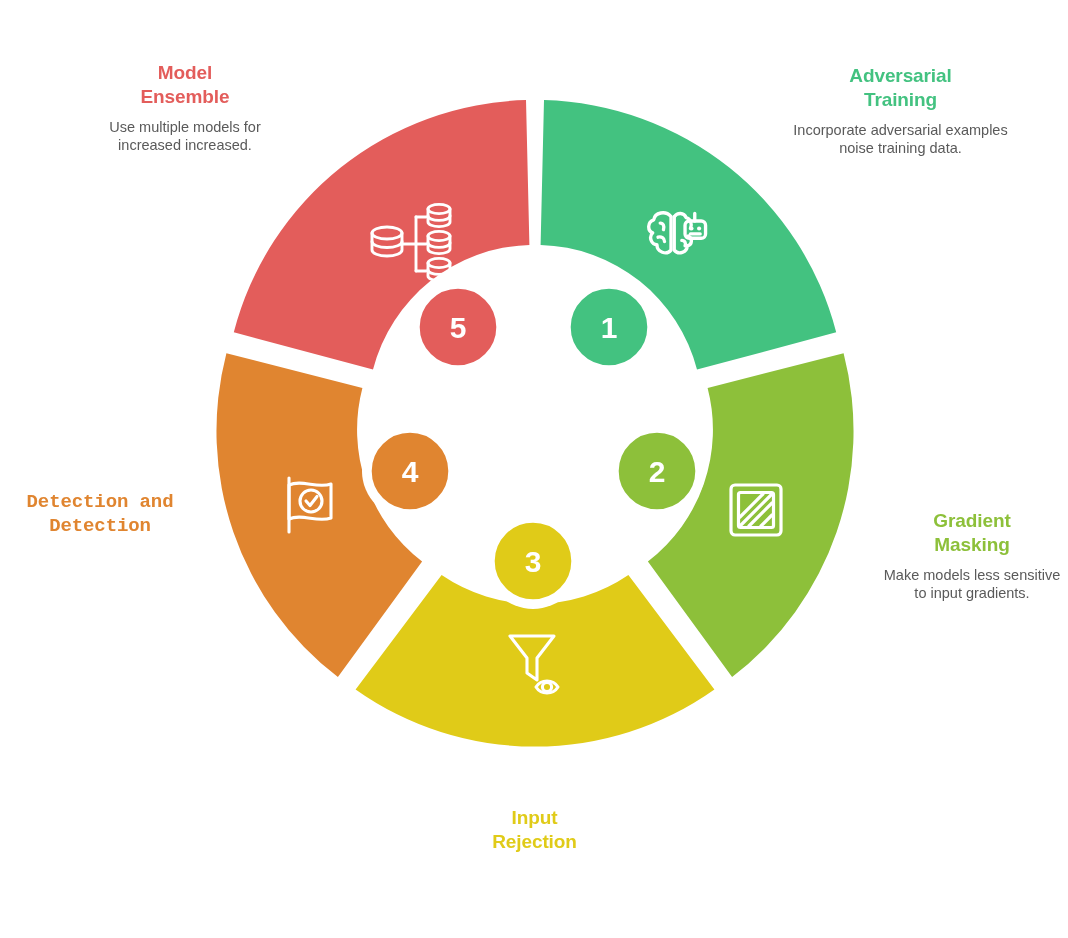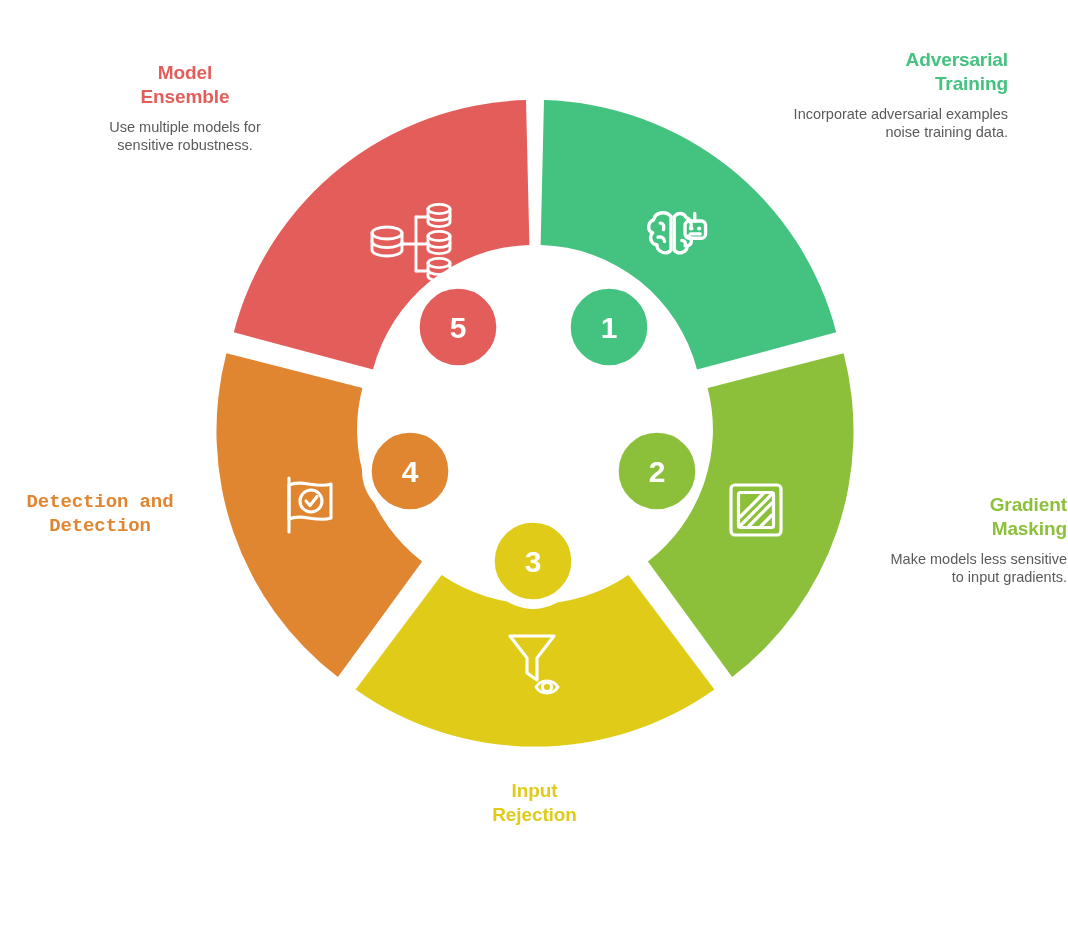--- a/index.html
+++ b/index.html
@@ -46,28 +46,28 @@
     letter-spacing: -0.1px;
   }
   .callout .c-desc {
     font-size: 14.5px;
     font-weight: normal;
     line-height: 18px;
     color: #5a5a5a;
     margin: 0;
   }
 
-  .align-left  { text-align: right; }
+  .align-left  { text-align: center; margin-top: 16px; }
   .align-right { text-align: center; }
   .align-center{ text-align: center; }
 
   
   #callout-1 { left: 793px; top: 48px;  width: 215px; }
   #callout-2 { left: 877px; top: 493px; width: 190px; }
-  #callout-3 { left: 432px; top: 779px; width: 205px; }
+  #callout-3 { left: 432px; top: 806px; width: 205px; }
   #callout-4 { left: 10px;  top: 491px; width: 180px; font-family: Liberation Mono, monospace; }
   #callout-5 { left: 95px;  top: 61px;  width: 180px; }
 </style>
 </head>
 <body>
 
 <div id="stage">
 
   <svg id="wheel" viewBox="0 0 1068 938">
     <defs>
@@ -245,16 +245,16 @@
       <span>Detection and</span><br>
       <span>Detection</span>
     </div>
   </div>
 
   <div class="callout align-right" id="callout-5">
     <div class="c-title" style="color:#e35d5b">
       <span>Model</span><br>
       <span>Ensemble</span>
     </div>
-    <p class="c-desc">Use multiple models for sensitive robustness.</p>
+    <p class="c-desc">Use multiple models for increased increased.</p>
   </div>
 
 </div>
 
 </body></html>

